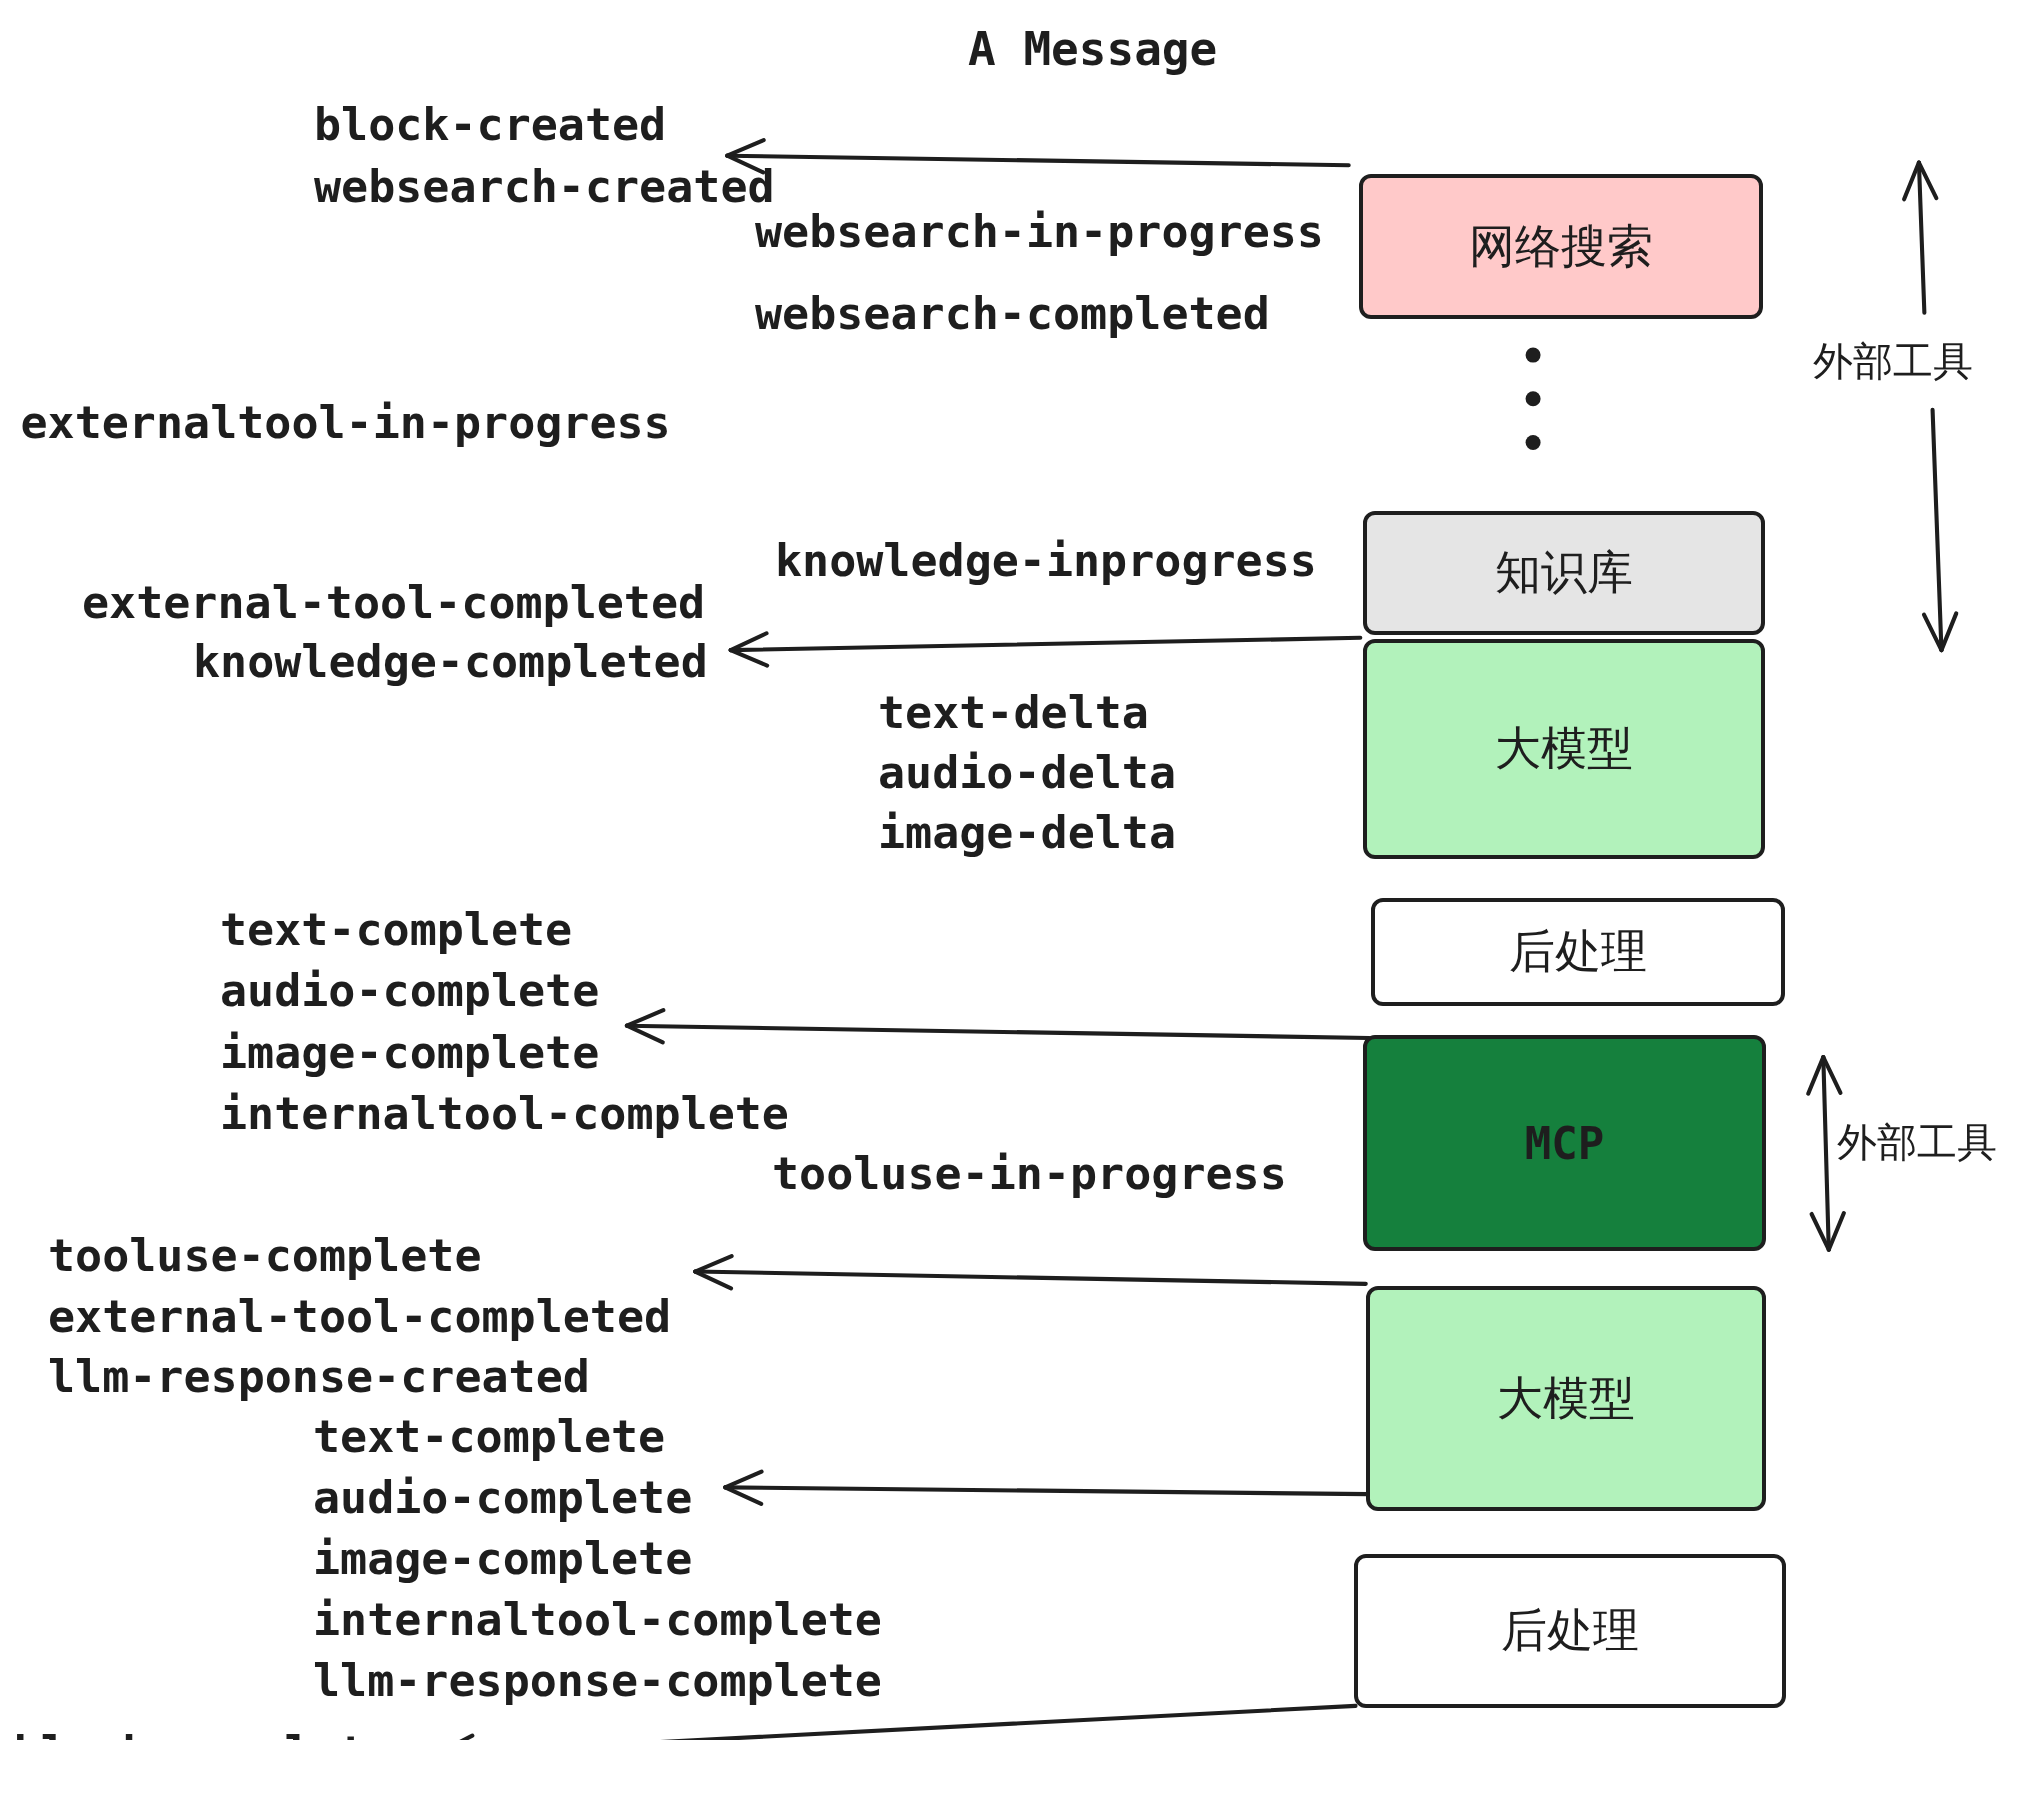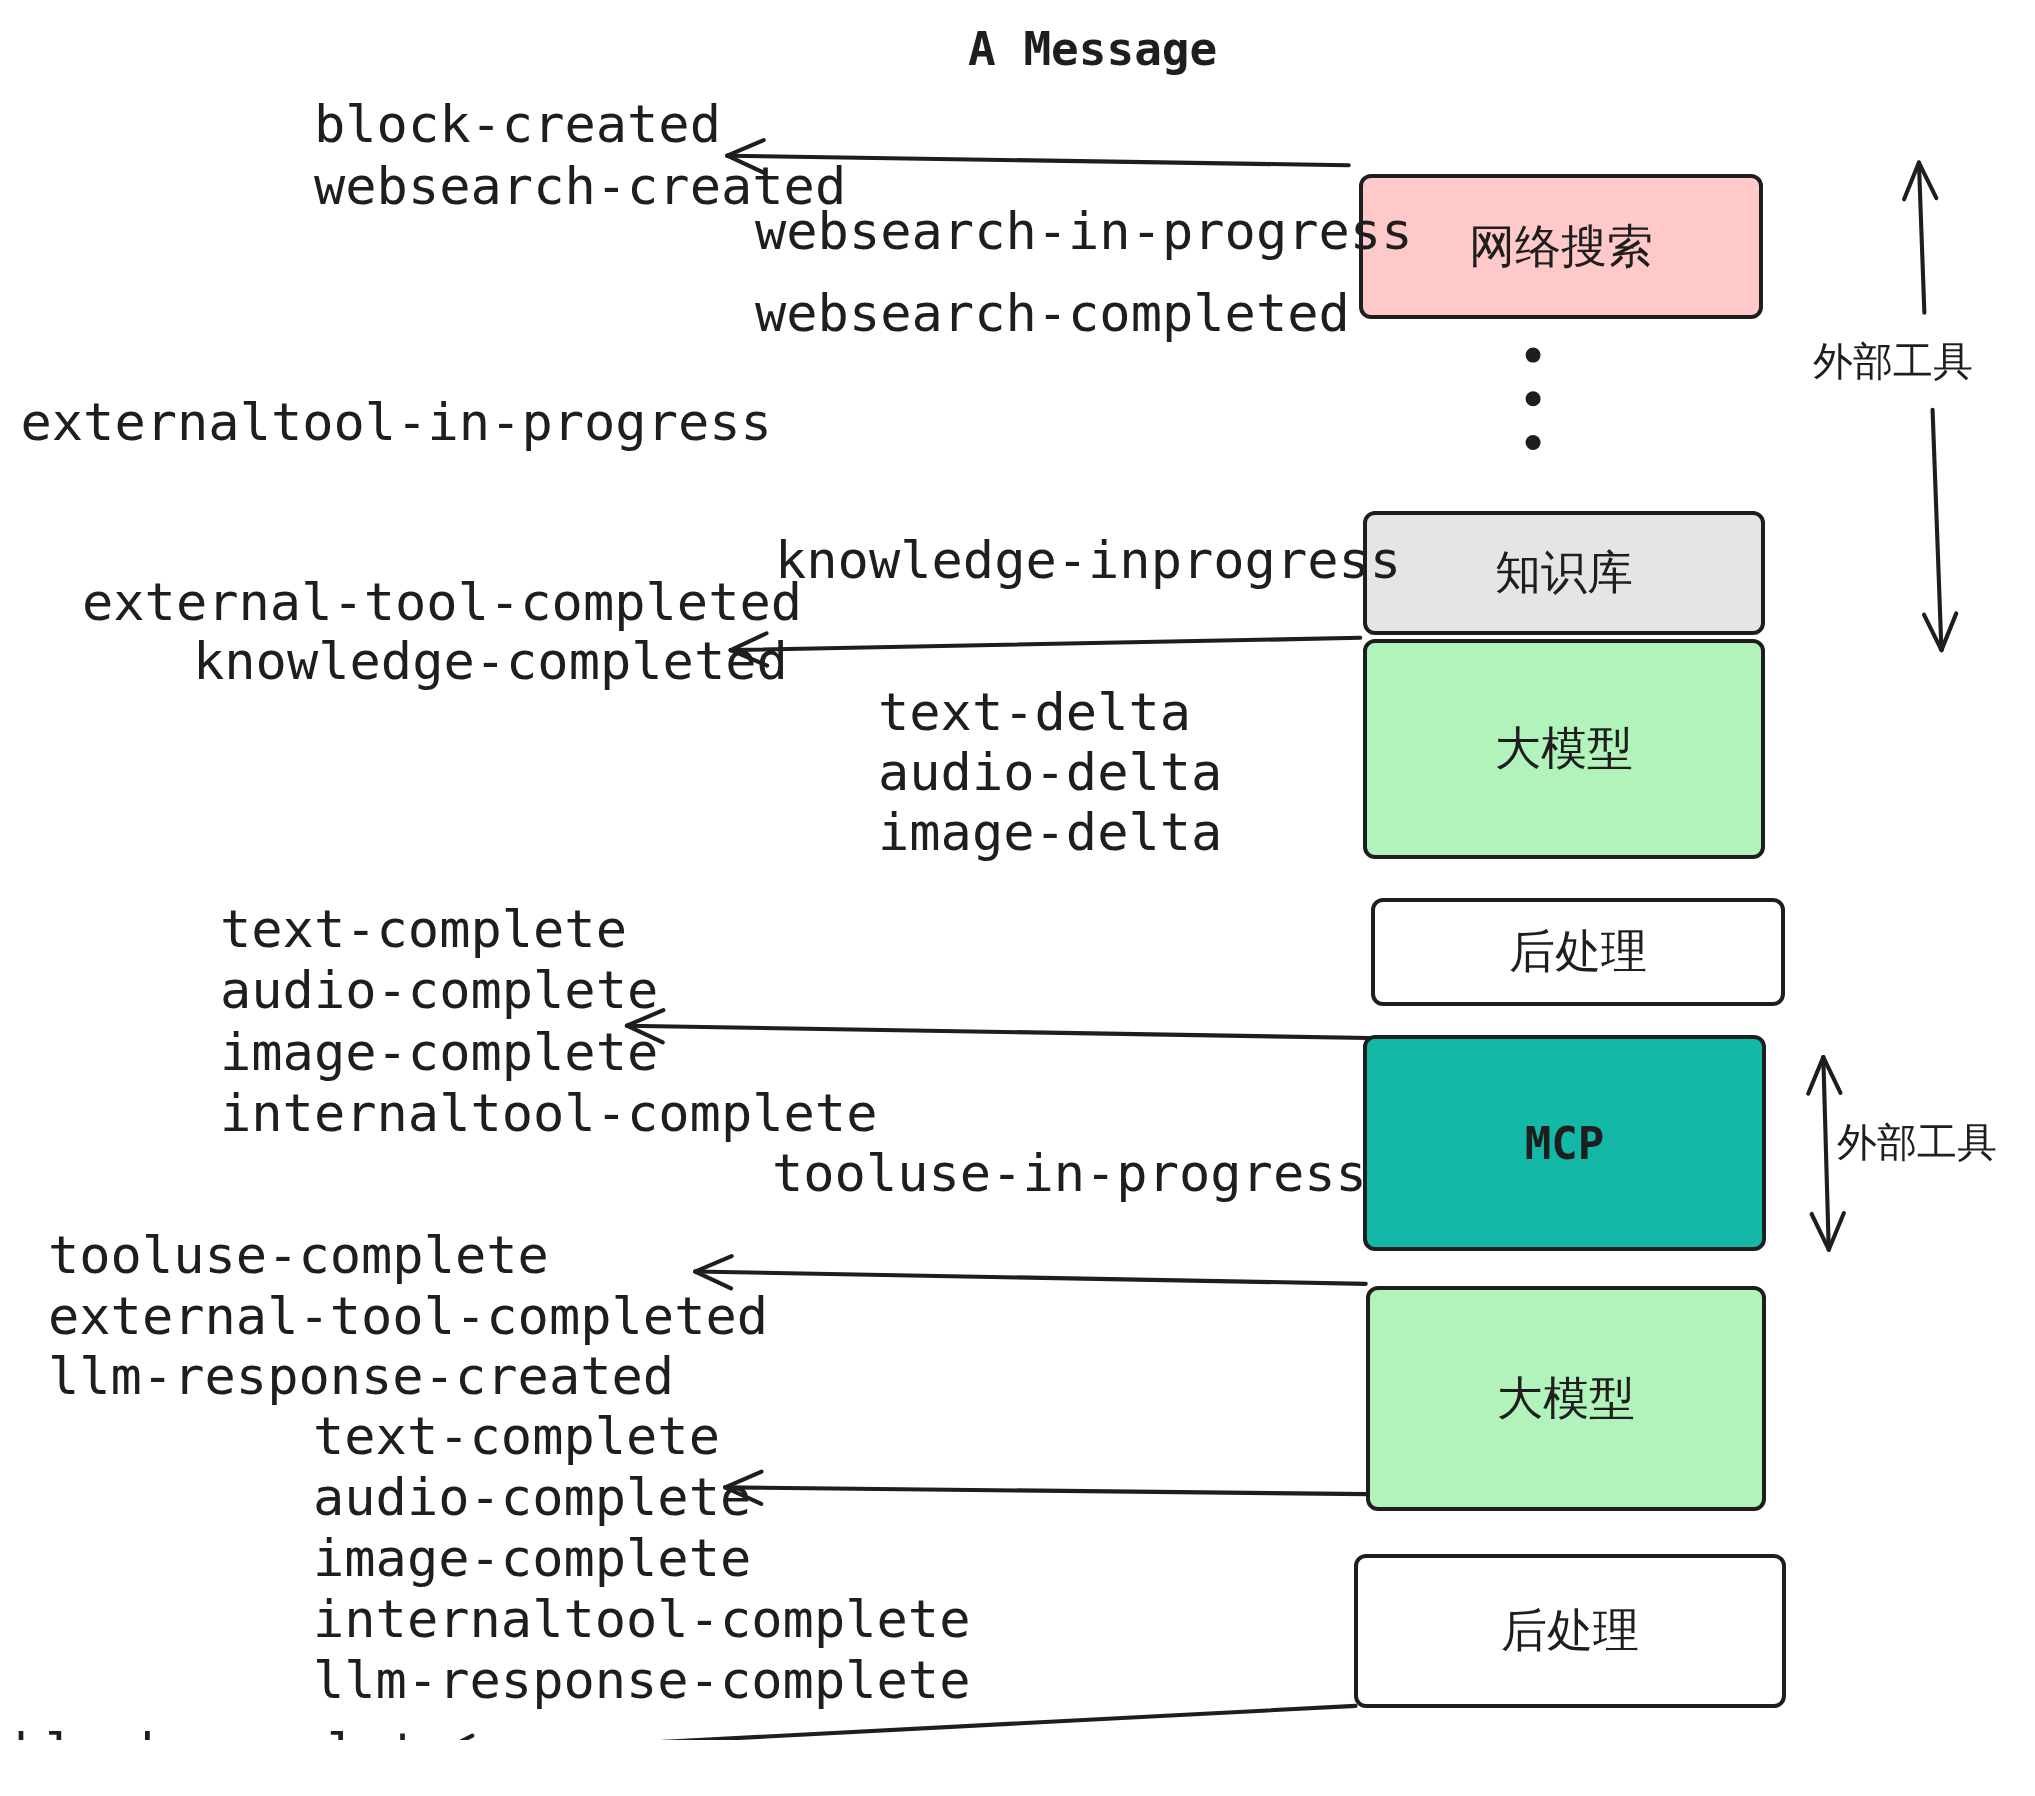--- a/index.html
+++ b/index.html
@@ -11,21 +11,21 @@
     font-family:"DejaVu Sans Mono", monospace;
   }
   .page-title{
     position:absolute;
     font-size:46px;font-weight:700;
     white-space:nowrap;
     transform:translateY(-50%);
   }
   .event{
     position:absolute;
-    font-size:52px;font-weight:400;
+    font-size:45px;font-weight:700;
     white-space:nowrap;
     transform:translateY(-50%);
     line-height:1;
   }
   .box{
     position:absolute;
     box-sizing:border-box;
     border-style:solid;border-width:4.1px;
     border-radius:12px;
     display:flex;align-items:center;justify-content:center;
@@ -62,21 +62,21 @@
       </div>
       <div class="box" style="left: 1363px; top: 511px; width: 402px; height: 124px; background: #e5e5e5; border-color: rgb(30, 30, 30);">
         <span class="box-label">知识库</span>
       </div>
       <div class="box" style="left: 1363px; top: 639px; width: 402px; height: 220px; background: rgb(178, 242, 187); border-color: rgb(30, 30, 30);">
         <span class="box-label">大模型</span>
       </div>
       <div class="box" style="left: 1371px; top: 898px; width: 414px; height: 108px; background: rgb(255, 255, 255); border-color: rgb(30, 30, 30);">
         <span class="box-label">后处理</span>
       </div>
-      <div class="box mono" style="left: 1363px; top: 1035px; width: 403px; height: 216px; background: #14b8a6; border-color: rgb(30, 30, 30);">
+      <div class="box mono" style="left: 1363px; top: 1035px; width: 403px; height: 216px; background: #15803d; border-color: rgb(30, 30, 30);">
         <span class="box-label">MCP</span>
       </div>
       <div class="box" style="left: 1366px; top: 1286px; width: 400px; height: 225px; background: rgb(178, 242, 187); border-color: rgb(30, 30, 30);">
         <span class="box-label">大模型</span>
       </div>
       <div class="box" style="left: 1354px; top: 1554px; width: 432px; height: 154px; background: rgb(255, 255, 255); border-color: rgb(30, 30, 30);">
         <span class="box-label">后处理</span>
       </div>
     </div>
   <div id="events-layer">

